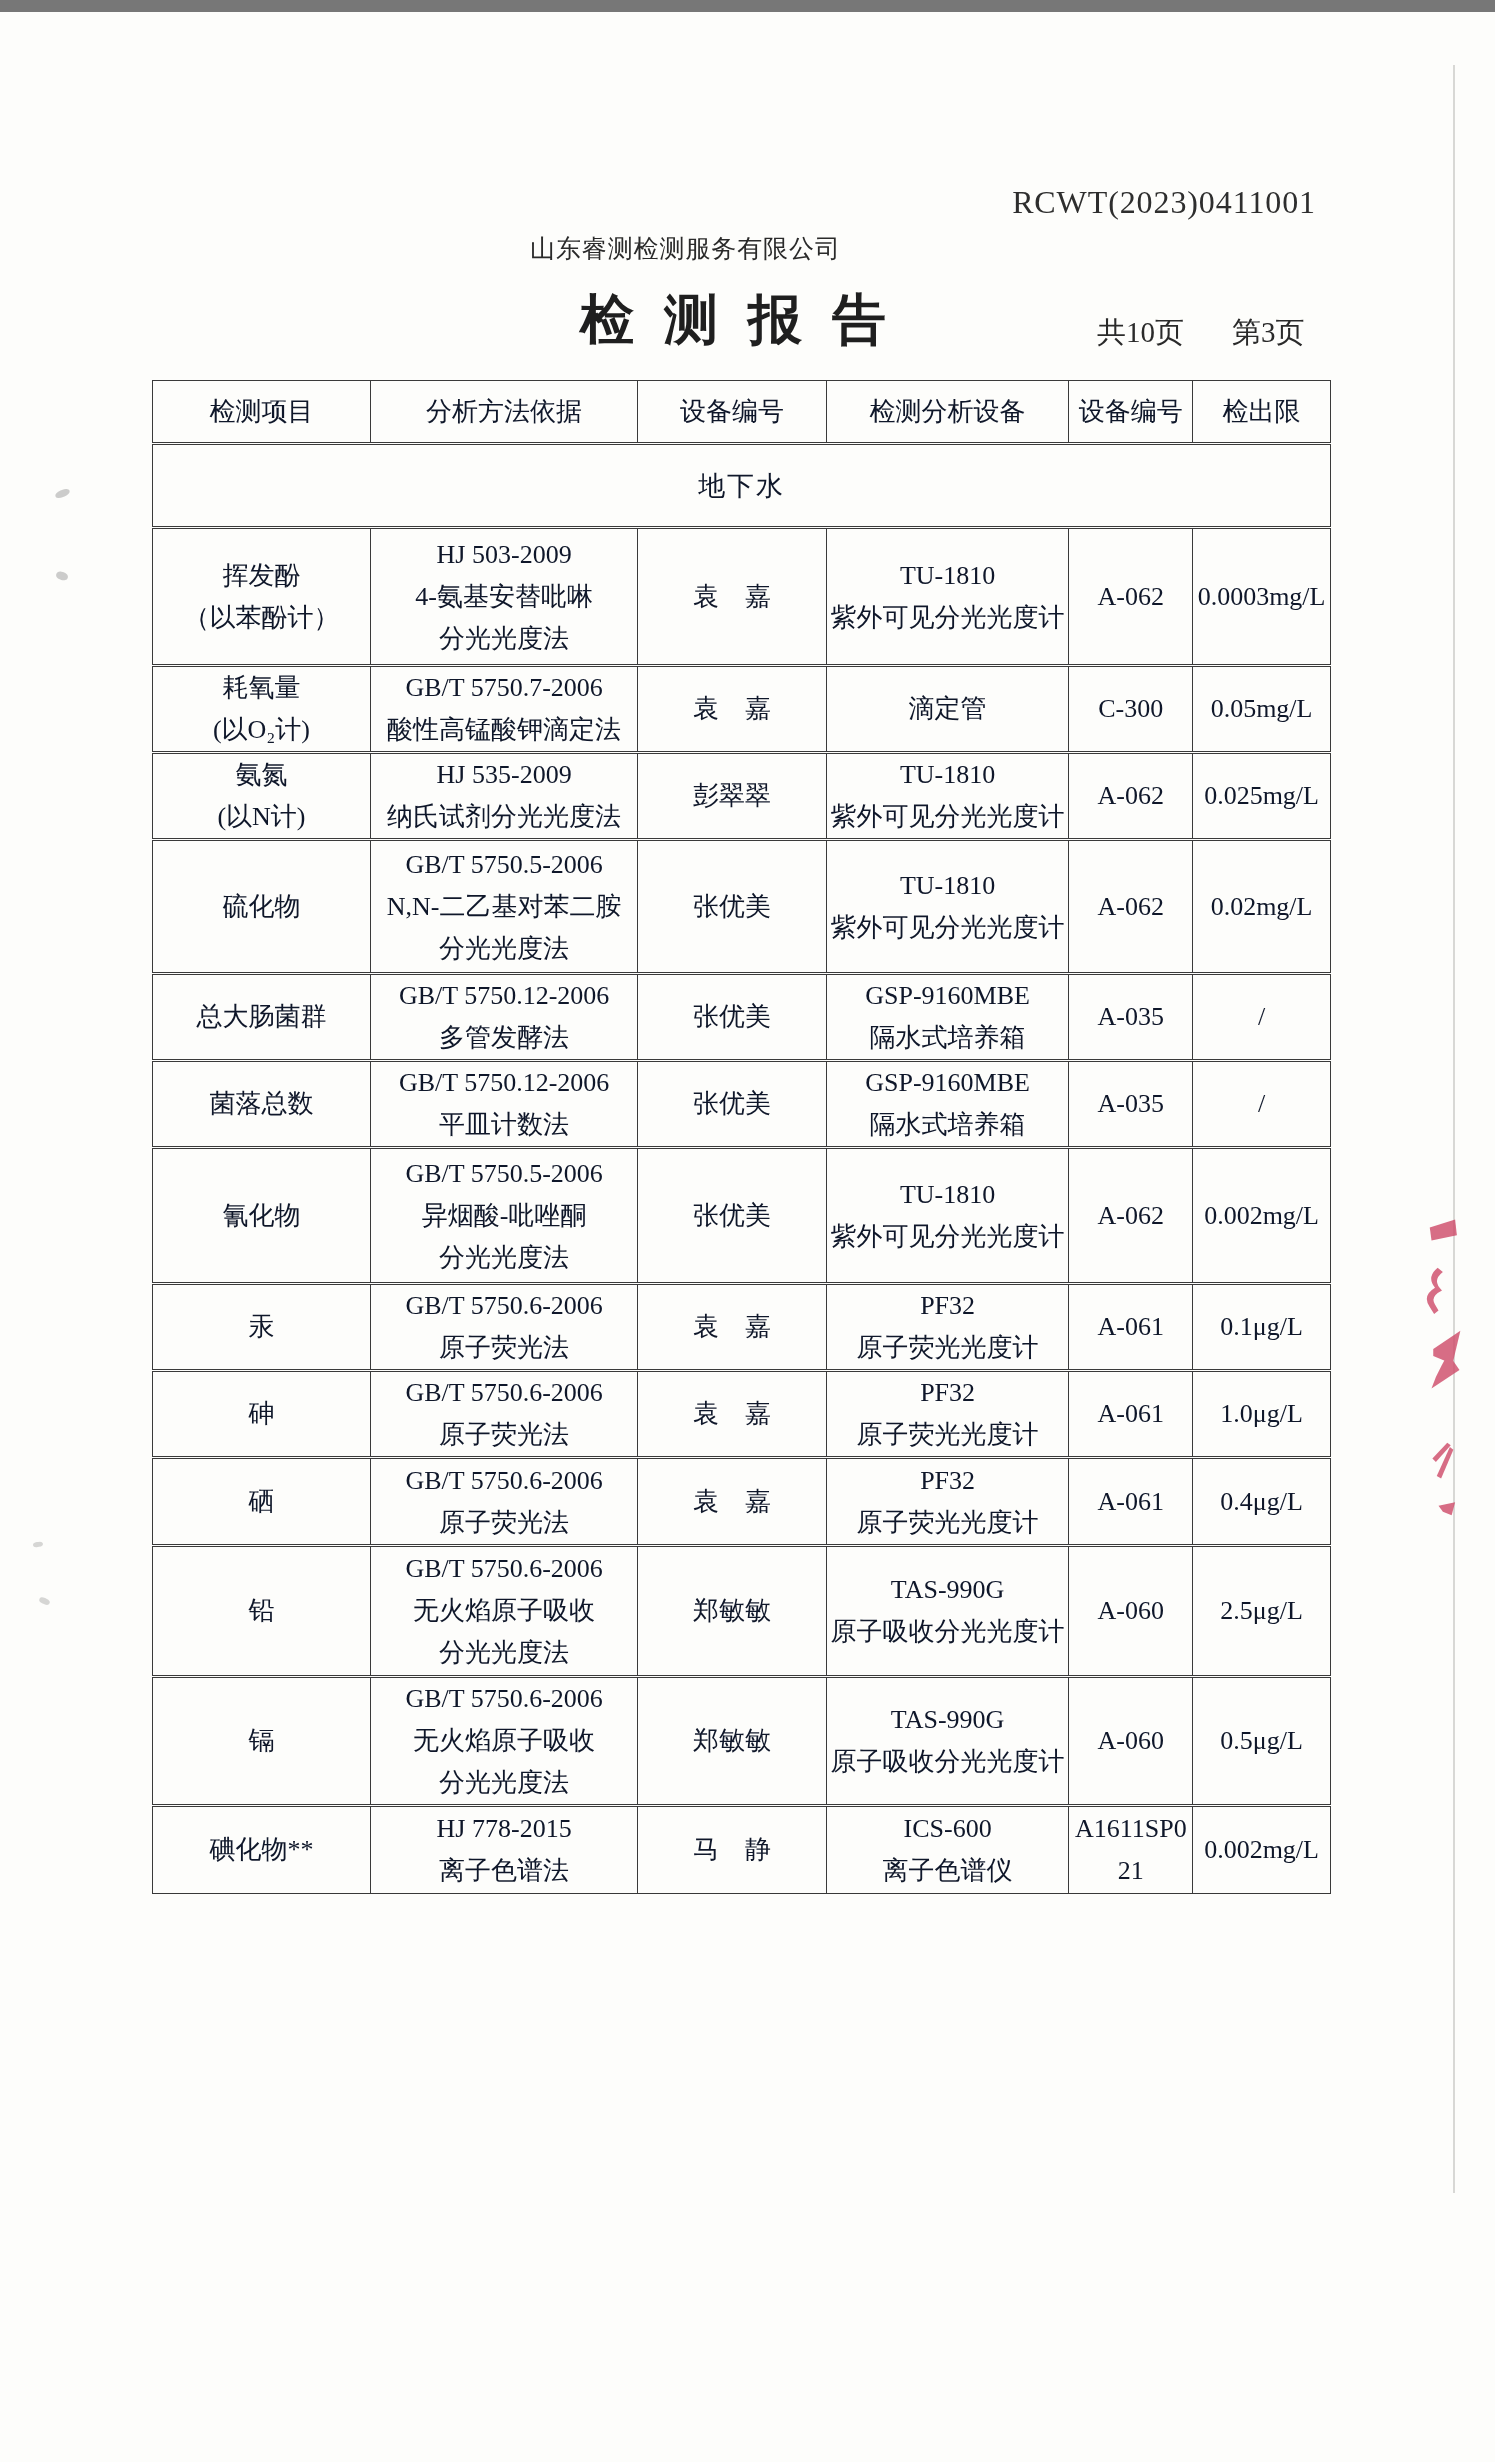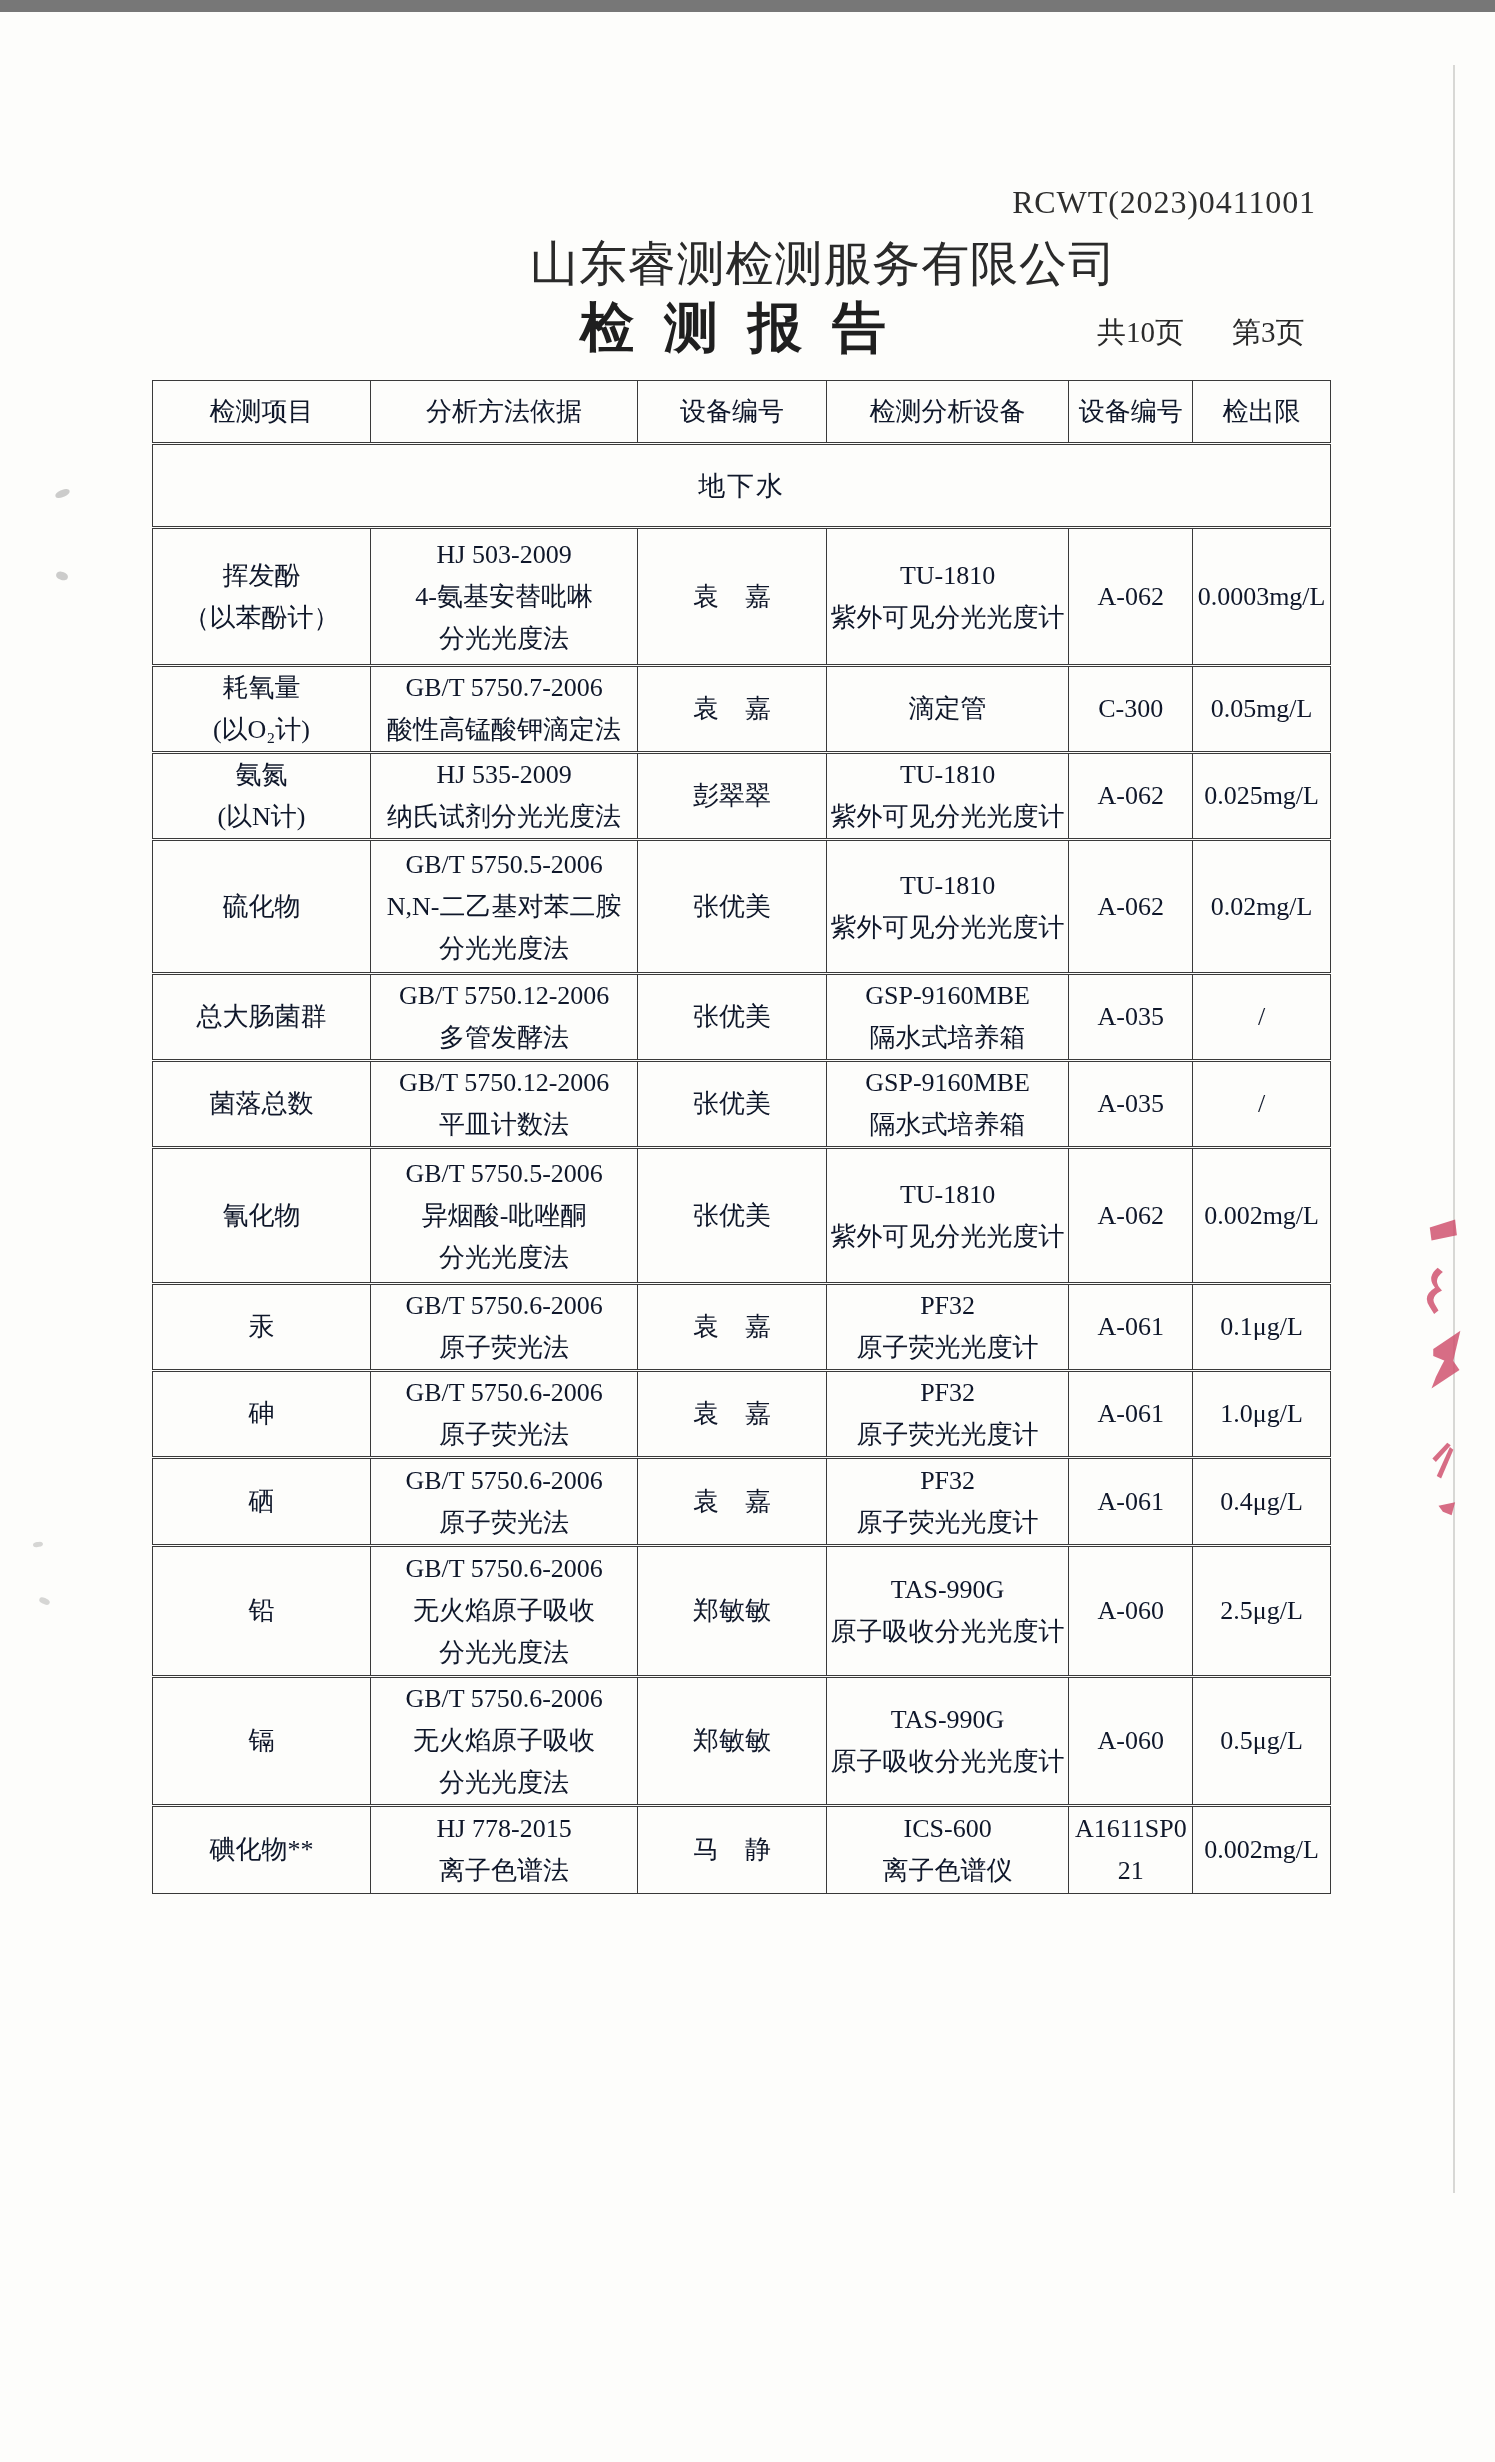--- a/index.html
+++ b/index.html
@@ -16,25 +16,25 @@
     color:#262626;
     overflow:hidden;
   }
   
   .report-code{
     position:absolute;top:172px;right:179px;
     font-size:32px;letter-spacing:0.9px;color:#2e2e2e;
   }
   .company-name{
     position:absolute;top:220px;left:530px;
-    font-size:48px;letter-spacing:0.9px;color:#2a2a2a;
+    font-size:25px;letter-spacing:0.9px;color:#2a2a2a;
     white-space:nowrap;
   }
   .report-title{
-    position:absolute;top:280px;left:580px;
+    position:absolute;top:272px;left:580px;
     font-size:54px;font-weight:bold;letter-spacing:30px;
     color:#1f1f1f;white-space:nowrap;
   }
   .pagination{
     position:absolute;top:301px;left:1097px;
     display:flex;gap:48px;
     font-size:29px;color:#2a2a2a;white-space:nowrap;
   }
   
   .report-table{

